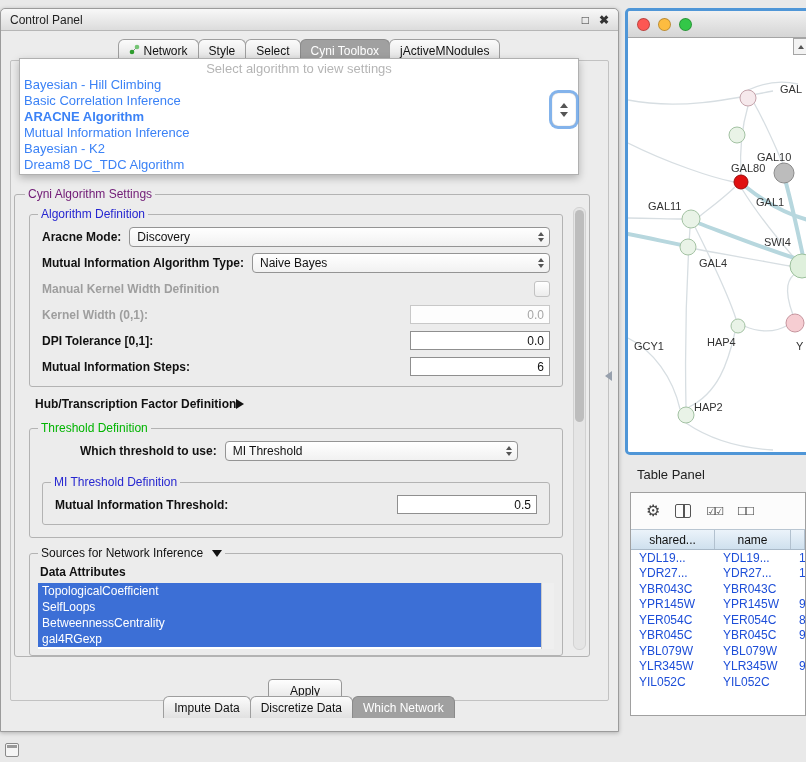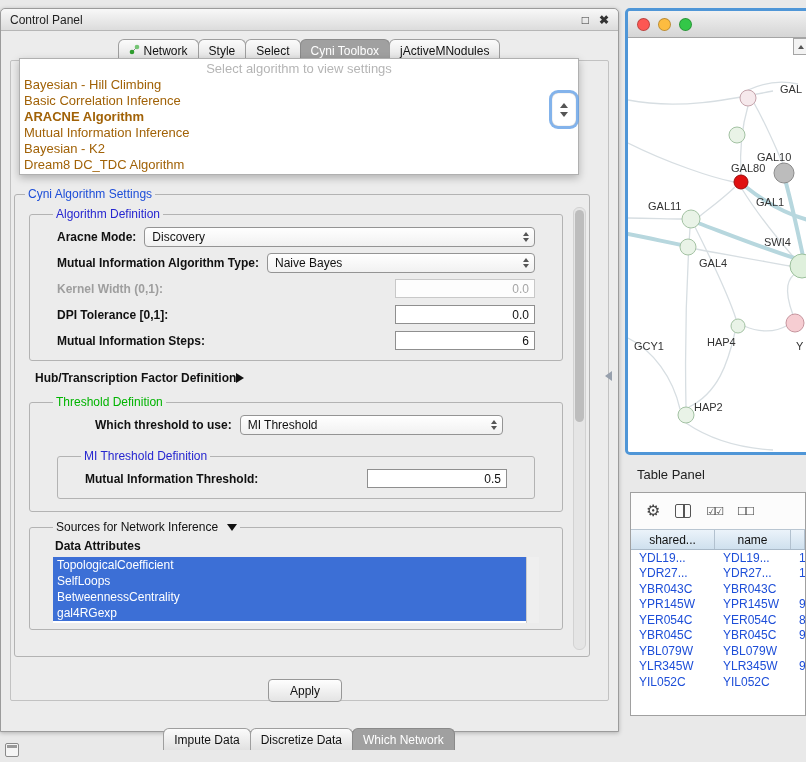--- a/index.html
+++ b/index.html
@@ -36,40 +36,40 @@
     position:absolute;left:9px;right:9px;top:51px;bottom:30px;
     border:1px solid #c2c2c2;border-radius:2px;background:#ececec;
   }
   
   #algo-popup{
     position:absolute;left:18px;top:49px;width:560px;height:117px;
     background:#fff;border:1px solid #b0b0b0;box-shadow:0 3px 8px rgba(0,0,0,.25);
     z-index:5;font-size:13px;padding-top:2px;box-sizing:border-box;overflow:hidden;
   }
   .popup-placeholder{color:#b5b5b5;text-align:center;height:16px;line-height:16px;}
-  .popup-item{padding-left:4px;height:16px;line-height:16px;color:#a16207;}
+  .popup-item{padding-left:4px;height:16px;line-height:16px;color:#3b82f6;}
   .popup-item.selected{font-weight:bold;}
   #combo-focus{
     position:absolute;left:551px;top:84px;width:24px;height:33px;
     background:#fff;border-radius:6px;z-index:6;
     box-shadow:0 0 0 3px rgba(100,160,230,.8), inset 0 0 1px #999;
     display:flex;flex-direction:column;align-items:center;justify-content:center;gap:4px;
   }
   
   .tri-up{width:0;height:0;border-left:4px solid transparent;border-right:4px solid transparent;border-bottom:5px solid #555;}
   .tri-down{width:0;height:0;border-left:4px solid transparent;border-right:4px solid transparent;border-top:5px solid #555;}
   .tri-up.s{border-left-width:3px;border-right-width:3px;border-bottom-width:4px;}
   .tri-down.s{border-left-width:3px;border-right-width:3px;border-top-width:4px;}
   .tri-right{width:0;height:0;border-top:5px solid transparent;border-bottom:5px solid transparent;border-left:8px solid #111;display:inline-block;}
   .tri-down-lg{width:0;height:0;border-left:5px solid transparent;border-right:5px solid transparent;border-top:7px solid #111;display:inline-block;margin-left:6px;vertical-align:middle;}
   
-  fieldset{border:1px solid #b3b3b3;border-radius:3px;margin:0;padding:2px 23px 6px;background:#ececec;}
+  fieldset{border:1px solid #b3b3b3;border-radius:3px;margin:0;padding:2px 8px 6px;background:#ececec;}
   legend{font-size:12px;padding:0 3px;background:#ececec;}
   #settings-fieldset{position:absolute;left:13px;top:178px;width:576px;height:470px;box-sizing:border-box;overflow:hidden;padding:2px 10px 6px 10px;}
-  #settings-fieldset > legend{color:#1d4ed8;}
+  #settings-fieldset > legend{color:#701a75;}
   fieldset.blue > legend{color:#2626d0;}
   fieldset.green > legend{color:#00b400;}
   #algo-def{margin:4px 16px 0 4px;}
   #threshold-def{margin:10px 16px 0 4px;}
   #sources{margin:8px 16px 0 4px;}
   .frow{display:flex;align-items:center;height:25px;margin:1px 4px;font-size:12px;}
   .frow label{font-weight:bold;white-space:nowrap;}
   .frow label.disabled{color:#9e9e9e;}
   .combo{
     flex:1;margin-left:8px;height:20px;border:1px solid #949494;border-radius:4px;
@@ -94,21 +94,21 @@
   .attr-scroll{position:absolute;right:0;top:0;bottom:0;width:12px;background:#efefef;border-left:1px solid #ccc;}
   .v-scroll{position:absolute;right:3px;top:6px;bottom:6px;width:11px;background:#e5e5e5;border:1px solid #d2d2d2;border-radius:6px;}
   .v-thumb{position:absolute;left:1px;right:1px;top:2px;height:212px;background:#bdbdbd;border-radius:5px;}
   
   .button{
     position:absolute;border:1px solid #979797;border-radius:4px;
     background:linear-gradient(#fefefe,#e4e4e4);font-size:12px;
     display:flex;align-items:center;justify-content:center;
   }
   #apply-btn{left:267px;top:670px;width:72px;height:21px;}
-  #bottom-tabs{position:absolute;left:0;right:0;top:718px;height:23px;display:flex;justify-content:center;align-items:flex-end;text-align:center;}
+  #bottom-tabs{position:absolute;left:0;right:0;top:686px;height:23px;display:flex;justify-content:center;align-items:flex-end;text-align:center;}
   
   .collapse-arrow{position:absolute;left:605px;top:371px;width:0;height:0;border-top:5px solid transparent;border-bottom:5px solid transparent;border-right:7px solid #97a0ad;}
   
   #net-window{
     position:absolute;left:625px;top:8px;width:190px;height:447px;
     border:3px solid #4f96d7;border-radius:5px;background:#e6e6e6;
     box-sizing:border-box;overflow:hidden;
   }
   .net-titlebar{height:26px;background:linear-gradient(#f1f1f1,#d5d5d5);border-bottom:1px solid #a5a5a5;display:flex;align-items:center;gap:8px;padding-left:9px;}
   .light{width:13px;height:13px;border-radius:50%;border:1px solid rgba(0,0,0,.25);box-sizing:border-box;}
@@ -204,20 +204,24 @@
         <label>Mutual Information Algorithm Type:</label>
         <div class="combo">
           <span>Naive Bayes</span>
           <span class="stepper">
               <span class="tri-up s"></span>
               <span class="tri-down s"></span>
             </span>
         </div>
       </div>
 
+      <div class="frow">
+        <label class="disabled">Manual Kernel Width Definition</label>
+        <span class="checkbox"></span>
+      </div>
 
       <div class="frow">
         <label class="disabled">Kernel Width (0,1):</label>
         <div class="input disabled">
           <span>0.0</span>
         </div>
       </div>
 
       <div class="frow">
         <label>DPI Tolerance [0,1]:</label>

